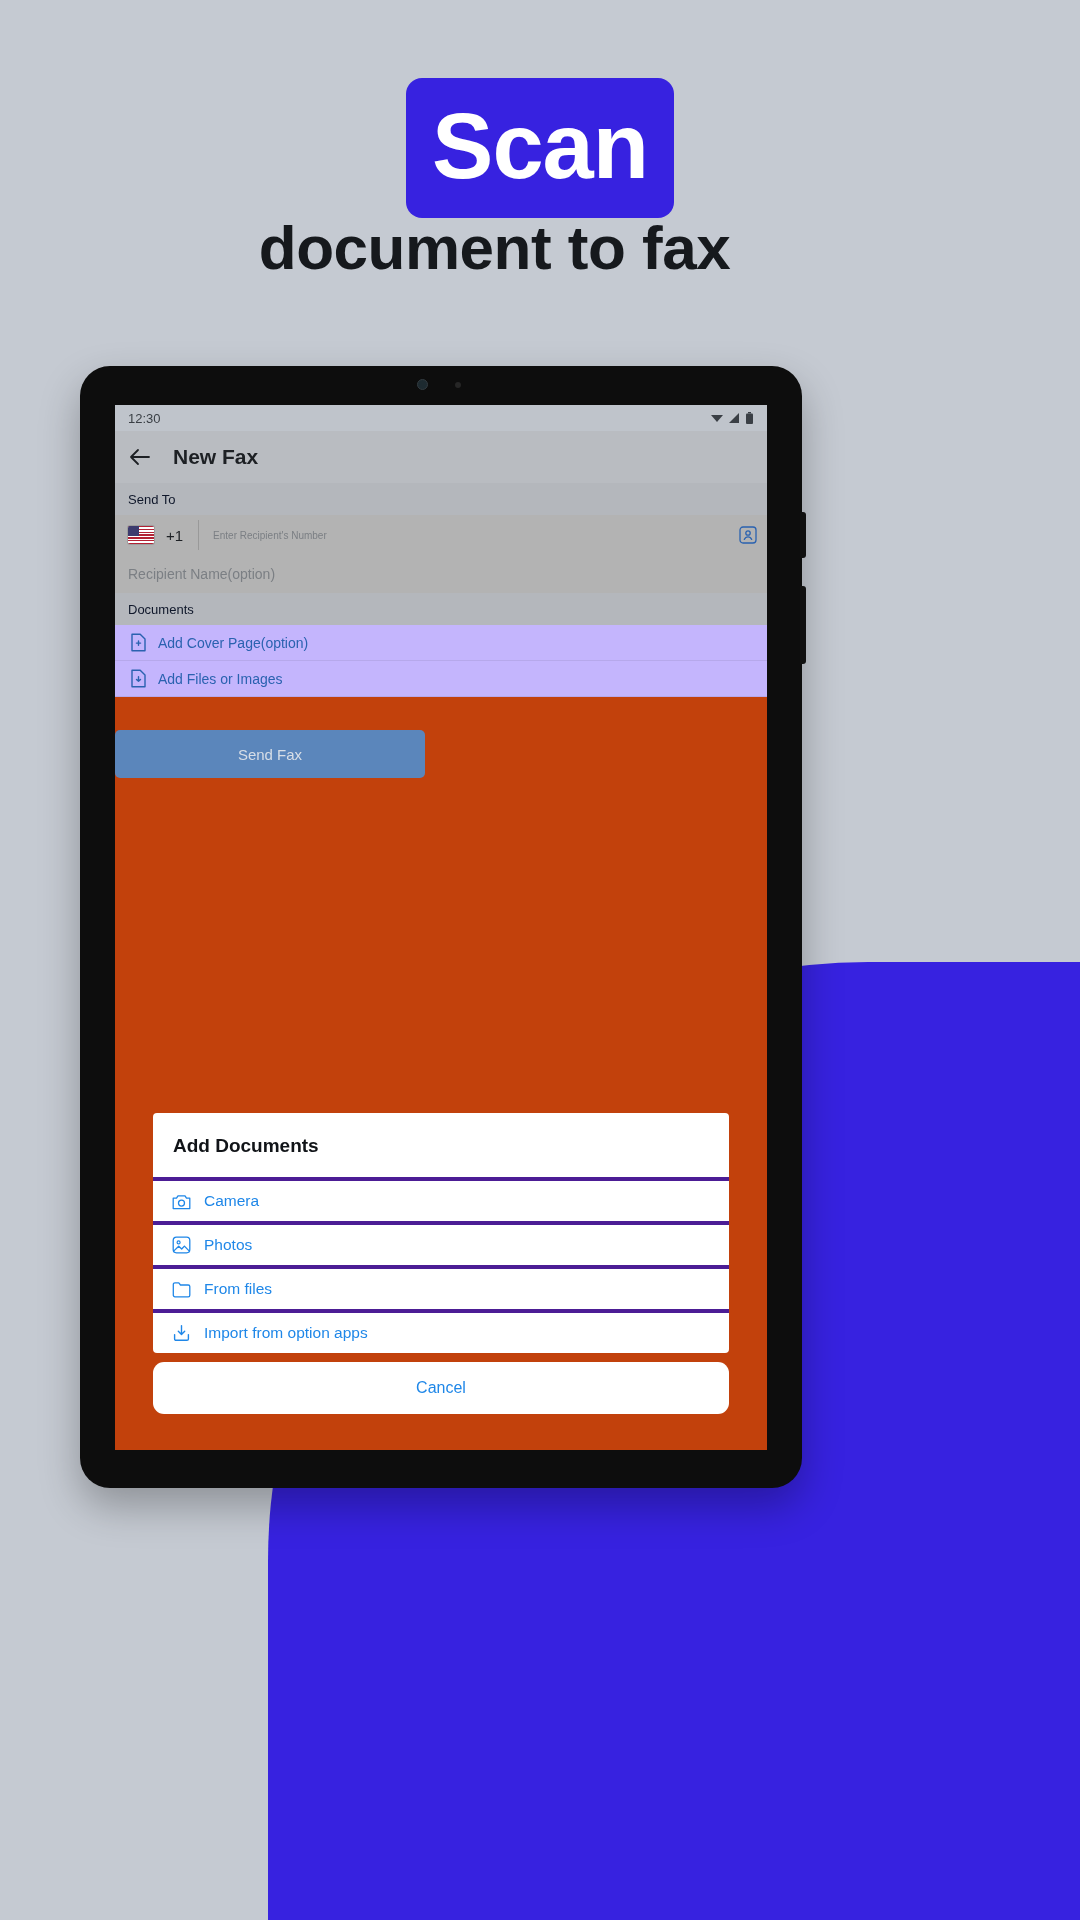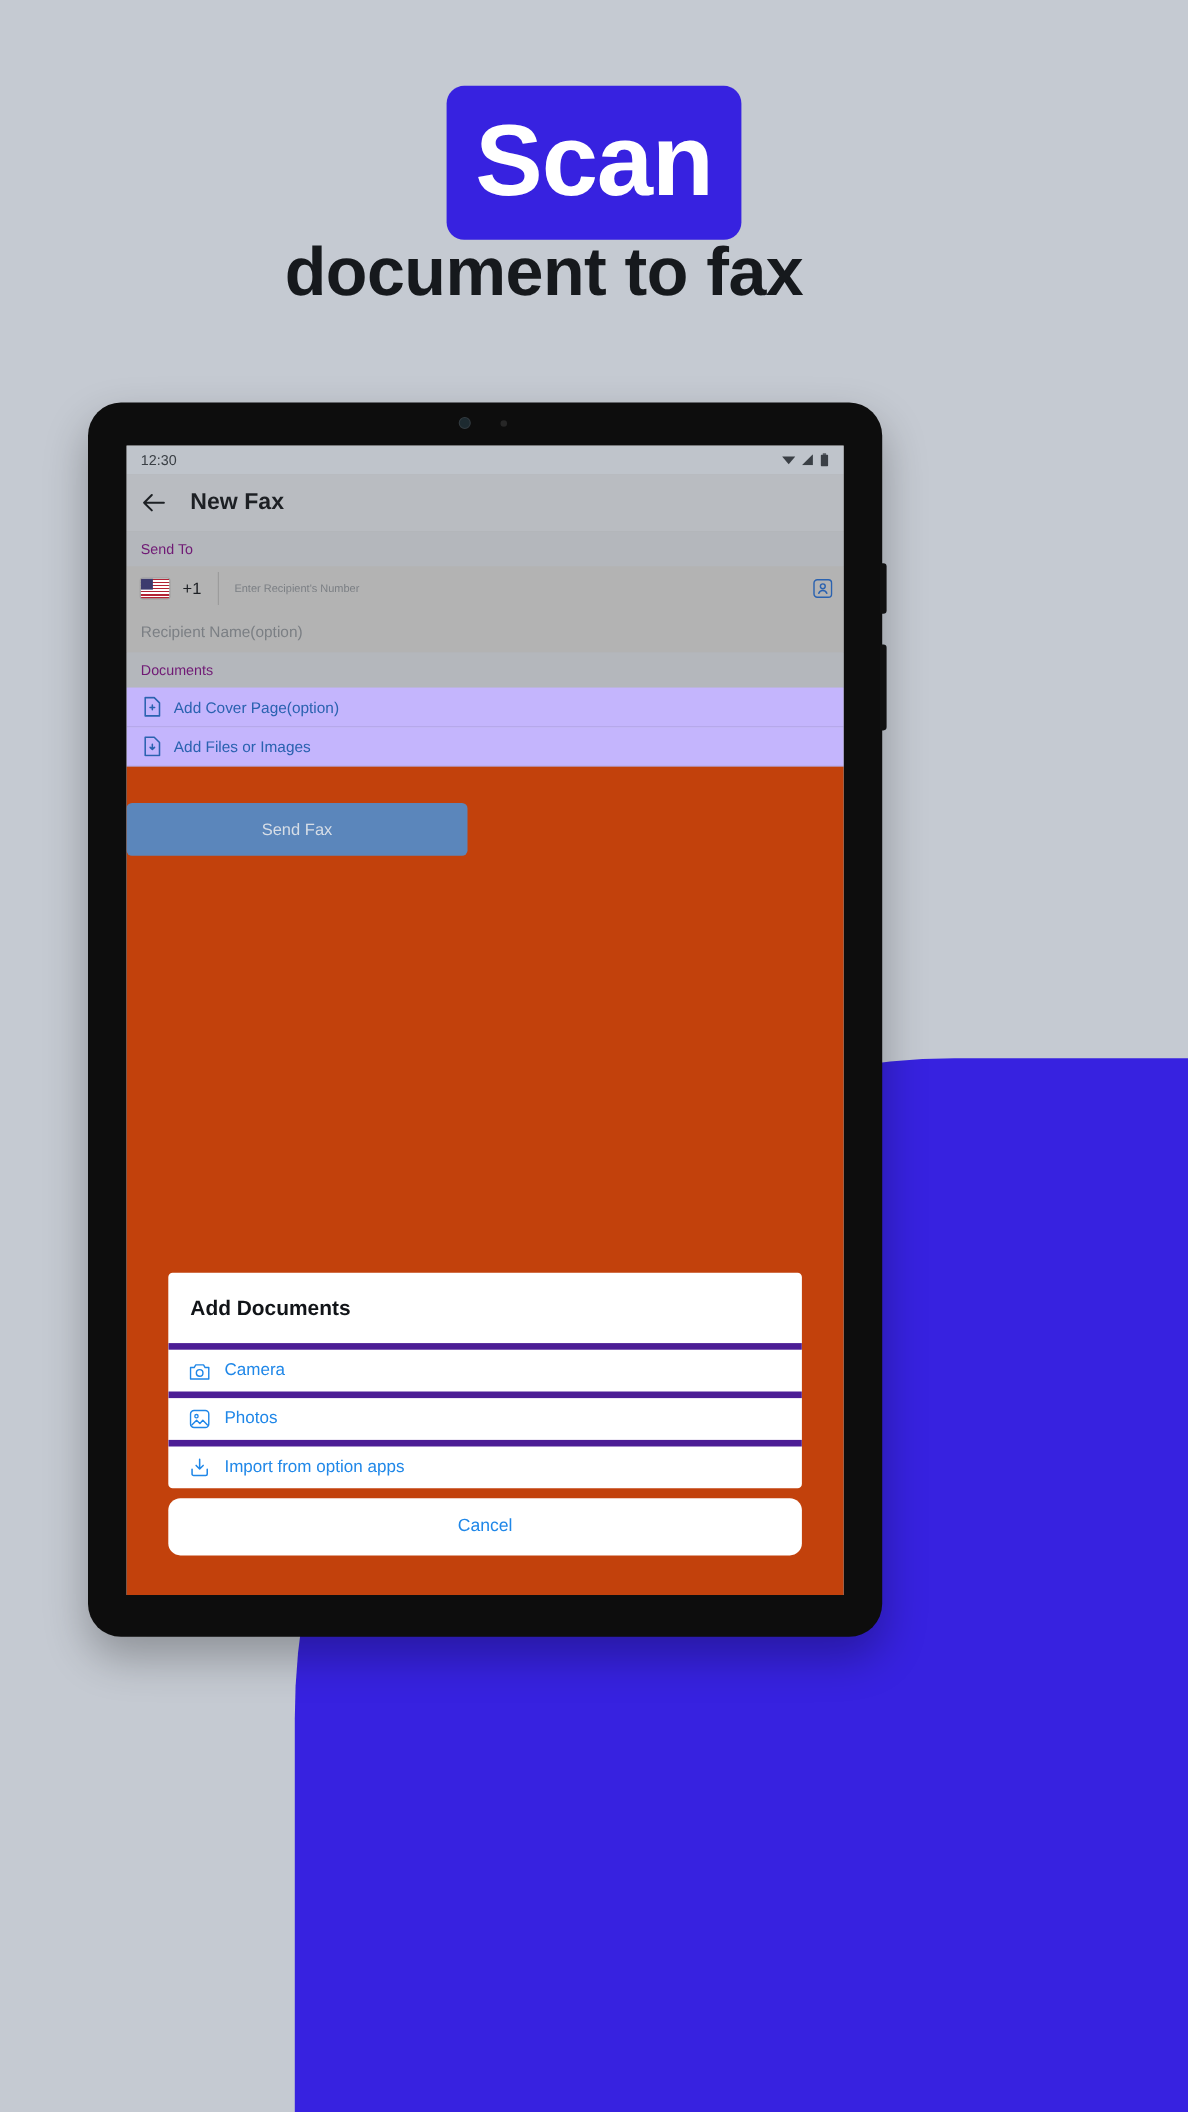--- a/index.html
+++ b/index.html
@@ -141,21 +141,21 @@
   }
   .appbar-title {
     font-size: 21px;
     font-weight: bold;
     color: #1d2024;
   }
 
   
   .section-label {
     font-size: 13px;
-    color: #701a75;
+    color: #0f172a;
     background: #b4b7bc;
     padding: 9px 13px 8px 13px;
   }
   .row-phone {
     display: flex;
     align-items: center;
     height: 40px;
     background: #b3b3b3;
     padding-left: 13px;
     padding-right: 10px;
@@ -266,21 +266,21 @@
     font-weight: bold;
     color: #111418;
     padding: 22px 20px 20px 20px;
   }
   .sheet-item {
     height: 44px;
     display: flex;
     align-items: center;
     gap: 13px;
     padding-left: 19px;
-    border-top: 6px solid #4c1d95;
+    border-top: 4px solid #4c1d95;
     color: #1f87e8;
     font-size: 15.5px;
   }
   .sheet-item:first-of-type { border-top: none; }
   .sheet-cancel {
     margin-top: 9px;
     background: #ffffff;
     border-radius: 11px;
     height: 52px;
     display: flex;
@@ -412,20 +412,28 @@
           <span class="icon">
             <svg width="19" height="18" viewBox="0 0 19 18">
                 <rect x="1.2" y="1.2" width="16.6" height="15.6" rx="3.2" fill="none" stroke="#1f87e8" stroke-width="1.3"></rect>
                 <circle cx="6.6" cy="6.4" r="1.5" fill="none" stroke="#1f87e8" stroke-width="1.2"></circle>
                 <path d="M2.4 14.4l4.3-4.2 3 2.8 2.7-2.9 4.2 4.3" fill="none" stroke="#1f87e8" stroke-width="1.3" stroke-linecap="round" stroke-linejoin="round"></path>
               </svg>
           </span>
           <span>Photos</span>
         </div>
 
+        <div class="sheet-item">
+          <span class="icon">
+            <svg width="19" height="17" viewBox="0 0 19 17">
+                <path d="M1.3 3.4a1.6 1.6 0 0 1 1.6-1.6h3.9l1.7 2.2h7.7a1.6 1.6 0 0 1 1.6 1.6v8.6a1.6 1.6 0 0 1-1.6 1.6H2.9a1.6 1.6 0 0 1-1.6-1.6z" fill="none" stroke="#1f87e8" stroke-width="1.3" stroke-linejoin="round"></path>
+              </svg>
+          </span>
+          <span>From files</span>
+        </div>
 
         <div class="sheet-item">
           <span class="icon">
             <svg width="19" height="18" viewBox="0 0 19 18">
                 <path d="M9.5 1.6v8.3M6.3 7.2l3.2 3.2 3.2-3.2" fill="none" stroke="#1f87e8" stroke-width="1.4" stroke-linecap="round" stroke-linejoin="round"></path>
                 <path d="M2.6 10.6v4.3a1.4 1.4 0 0 0 1.4 1.4h11a1.4 1.4 0 0 0 1.4-1.4v-4.3" fill="none" stroke="#1f87e8" stroke-width="1.4" stroke-linecap="round"></path>
               </svg>
           </span>
           <span>Import from option apps</span>
         </div>

